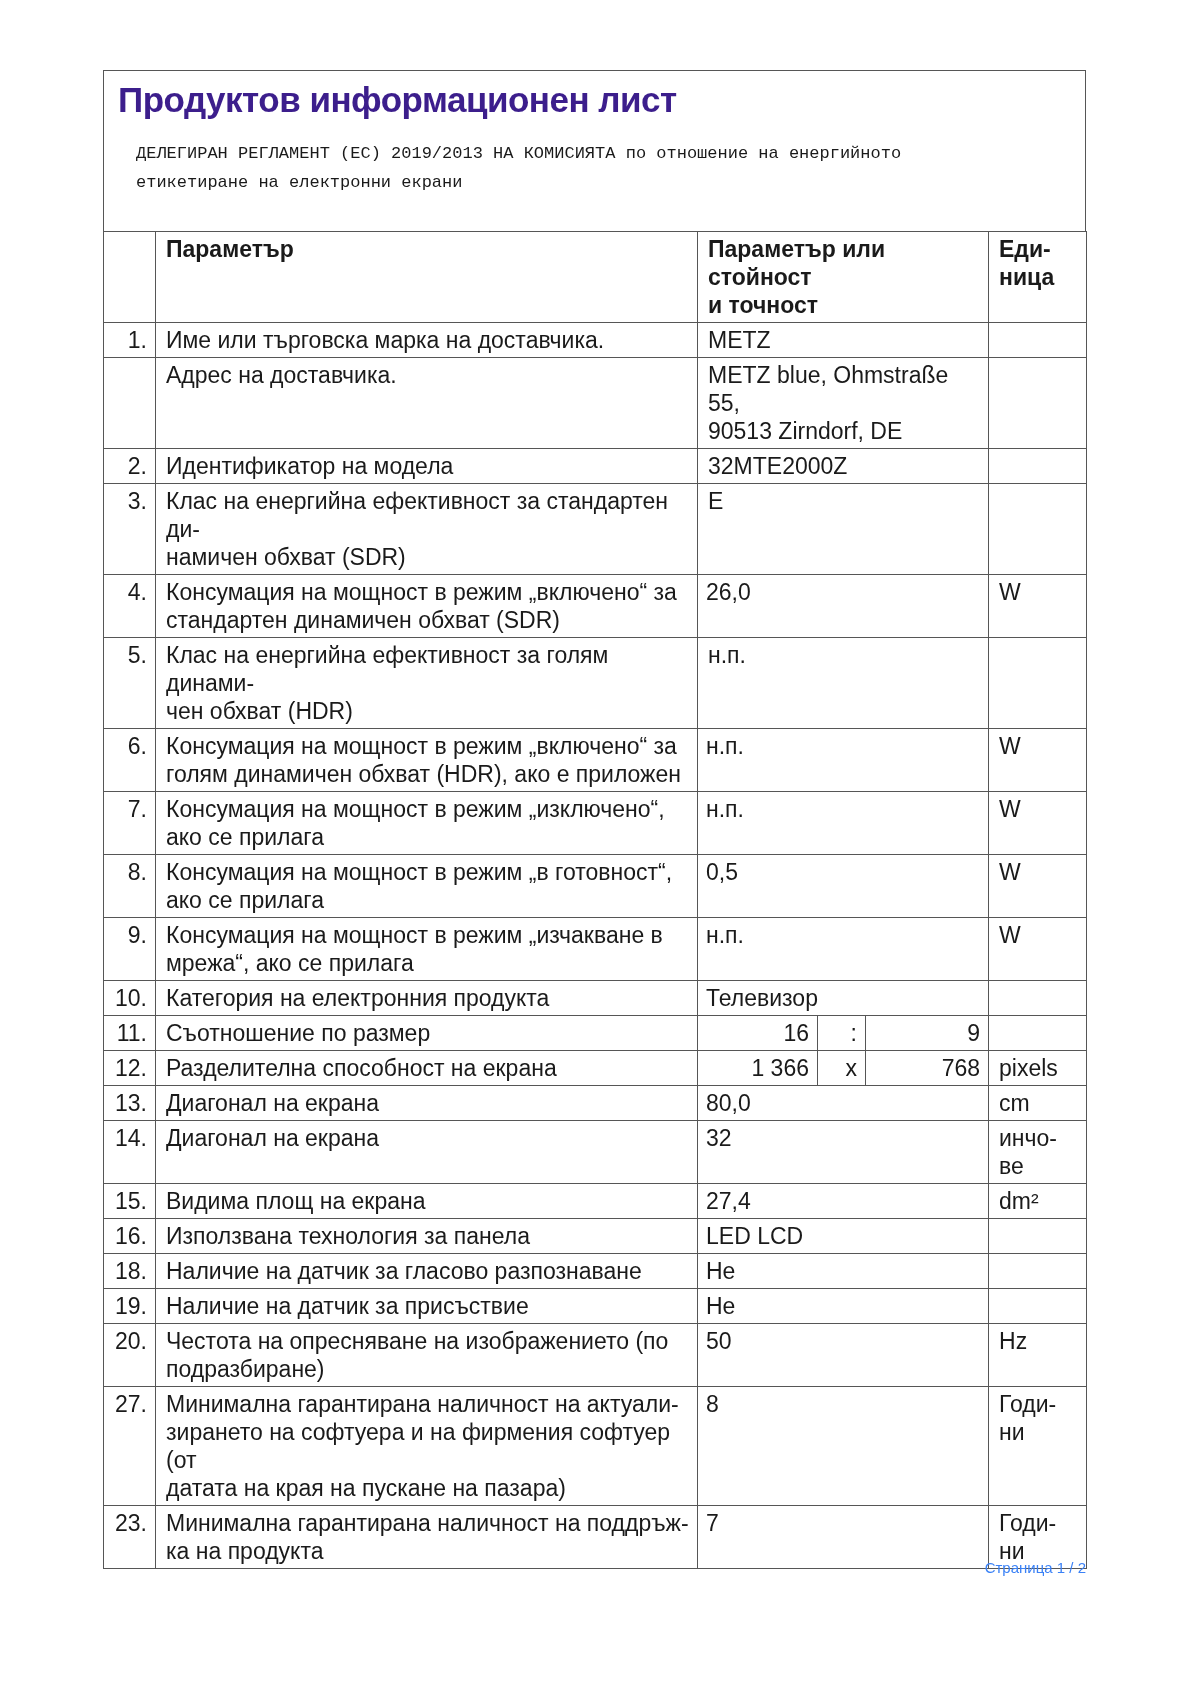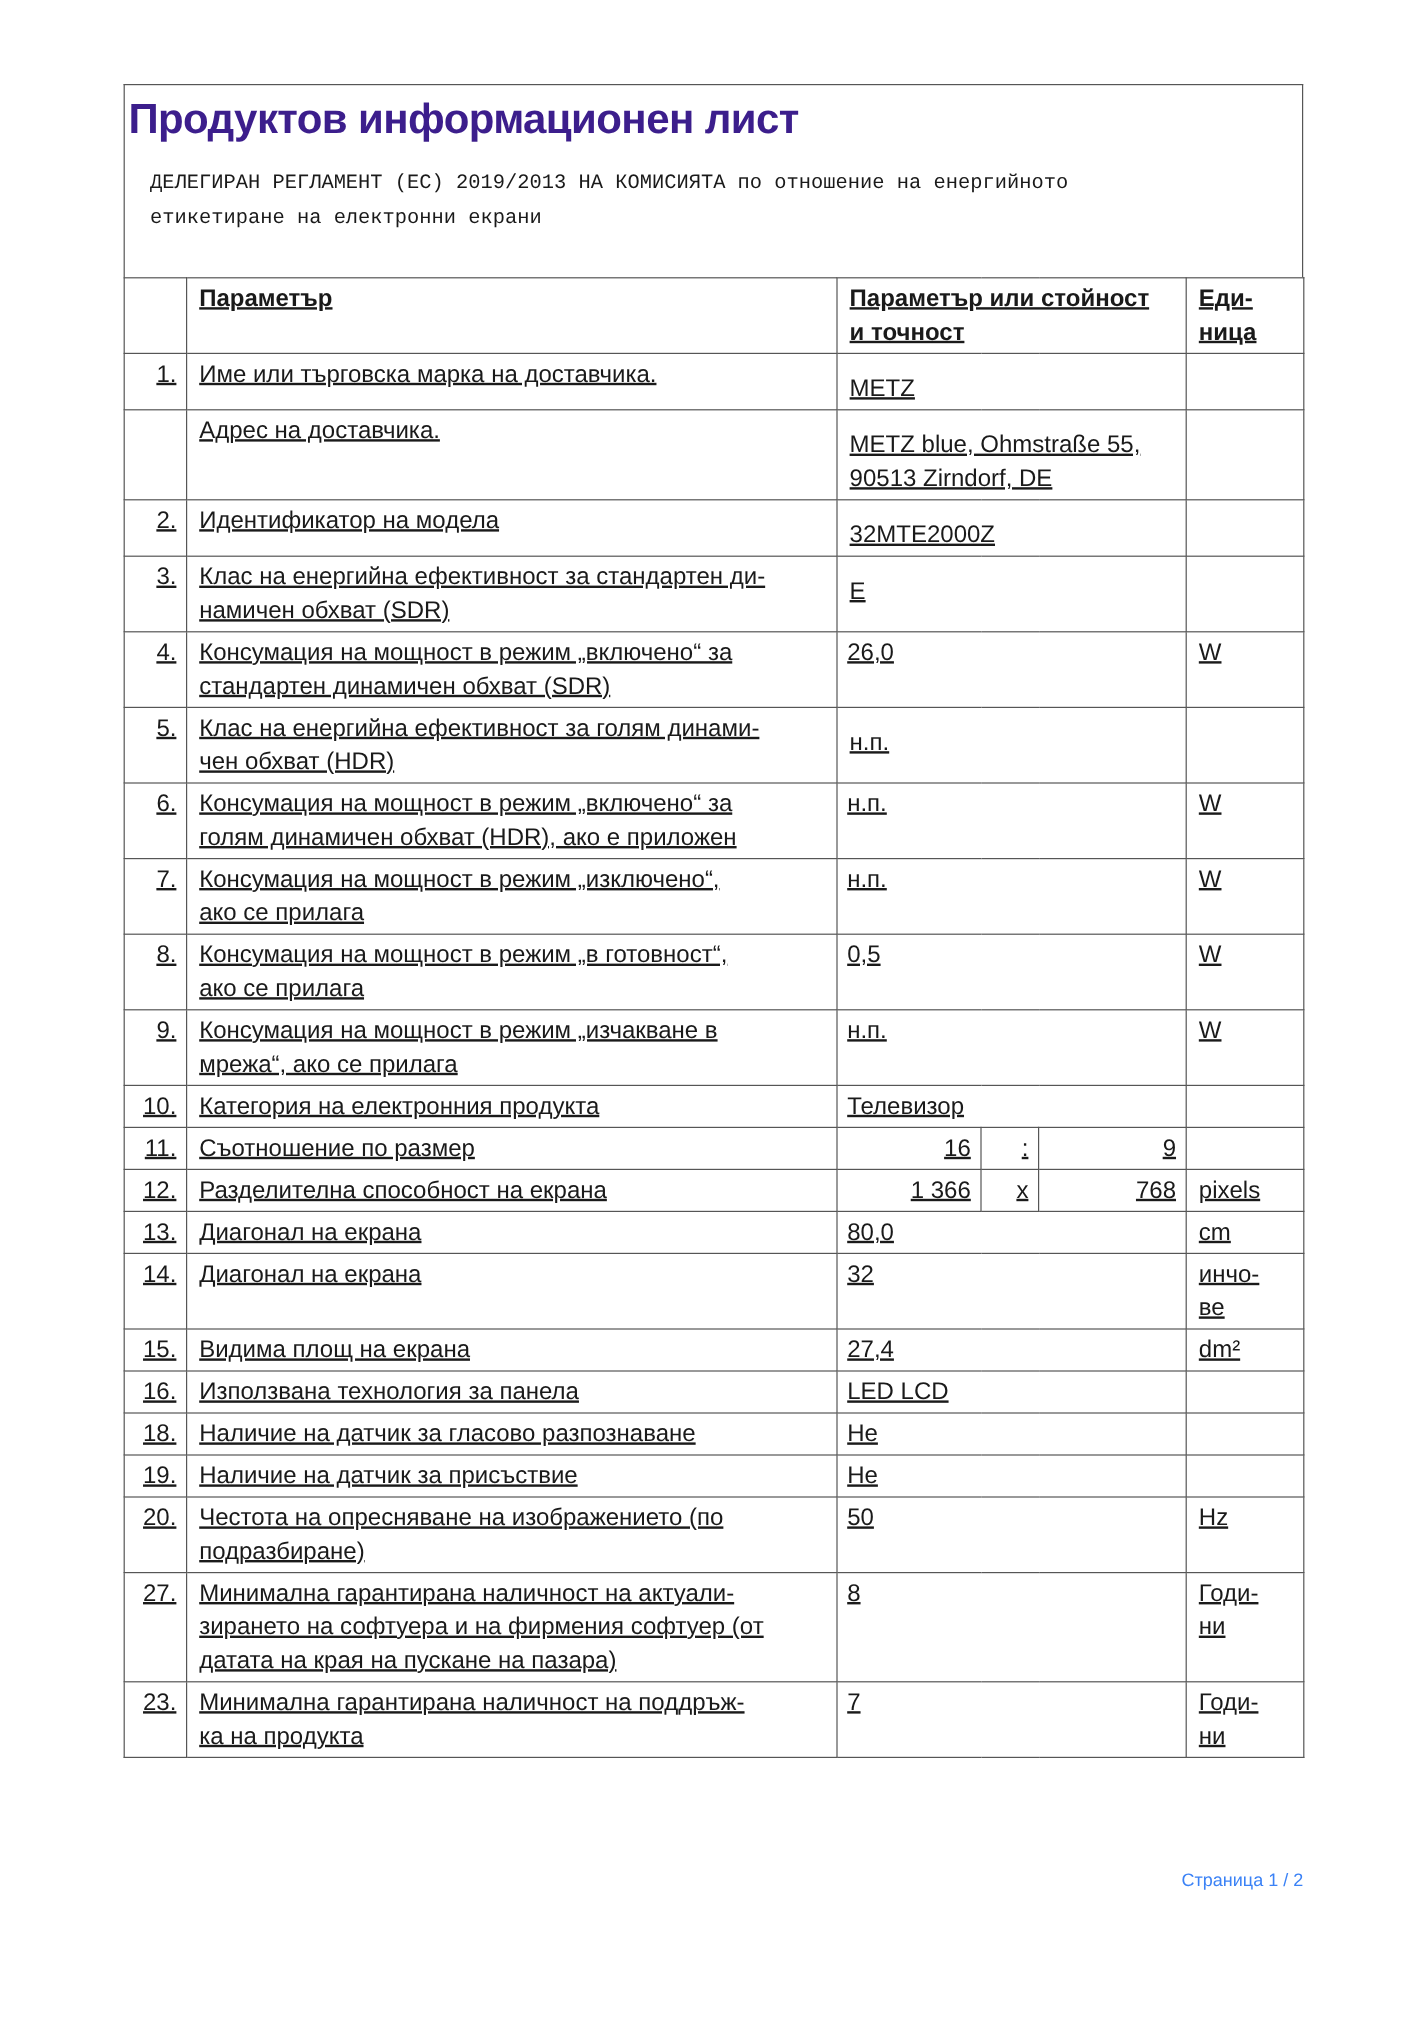--- a/index.html
+++ b/index.html
@@ -12,57 +12,56 @@
     position: relative;
   }
   .frame {
     position: absolute;
     left: 103px; top: 70px;
     width: 983px;
   }
   .title-block {
     border: 1px solid #565656;
     border-bottom: none;
-    padding: 8px 12px 16px 3px;
+    padding: 8px 12px 16px 14px;
   }
   h1.doc-title {
     margin: 0 0 14px 0;
     font-size: 35px;
     line-height: 42px;
     font-weight: bold;
     color: #3C1E8C;
     letter-spacing: -0.5px;
   }
   p.doc-subtitle {
     margin: 18px;
     font-size: 17px;
     line-height: 29px;
     white-space: pre-line;
     font-family: Liberation Mono, monospace;
   }
   table.info {
     width: 100%;
     border-collapse: collapse;
     table-layout: fixed;
-    font-size: 20px;
+    font-size: 23px;
     line-height: 28px;
-    text-decoration: underline;
   }
   table.info th, table.info td {
     border: 1px solid #565656;
     vertical-align: top;
     white-space: pre-line;
     padding: 3px 8px 3px 10px;
   }
   table.info th {
     font-weight: bold;
     text-align: left;
   }
   td.num, th.num { text-align: right; padding: 3px 11px 3px 2px; }
-  td.val.left  { text-align: left;  padding: 15px 8px 3px 10px; }
+  td.val.left  { text-align: left;  padding: 3px 8px 3px 10px; }
   td.val.right { text-align: left; padding: 3px 14px 3px 8px; }
   td.sub { text-align: right; padding: 3px 4px; }
   td.unit, th.unit { padding: 3px 5px 3px 9px; }
   .page-footer {
     position: absolute;
     top: 1558px;
     right: 104px;
     font-size: 15px;
     line-height: 20px;
     color: #3b82f6;

